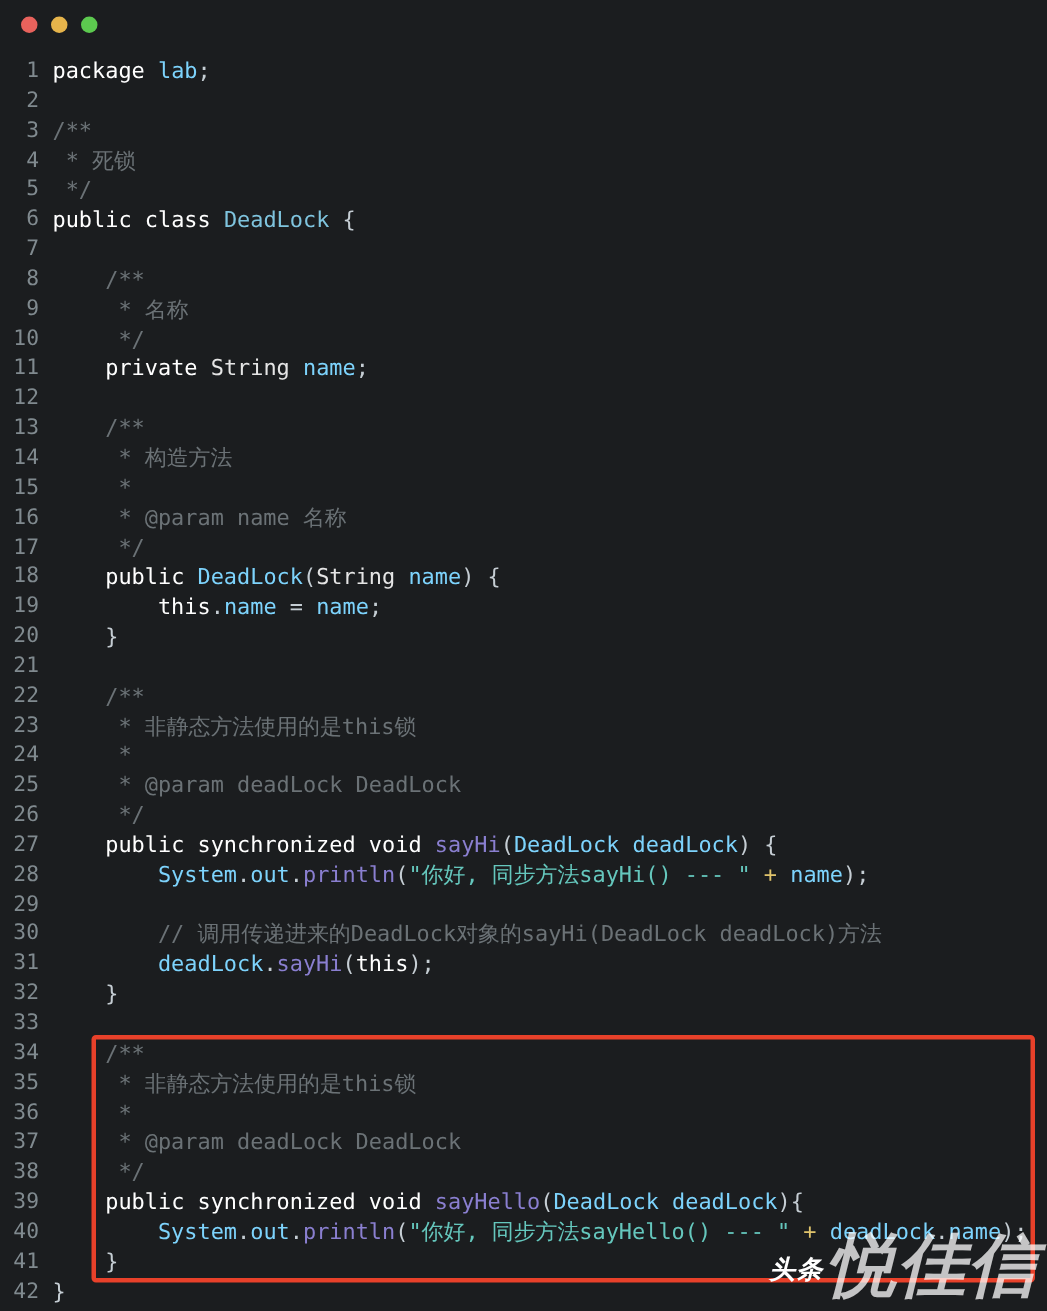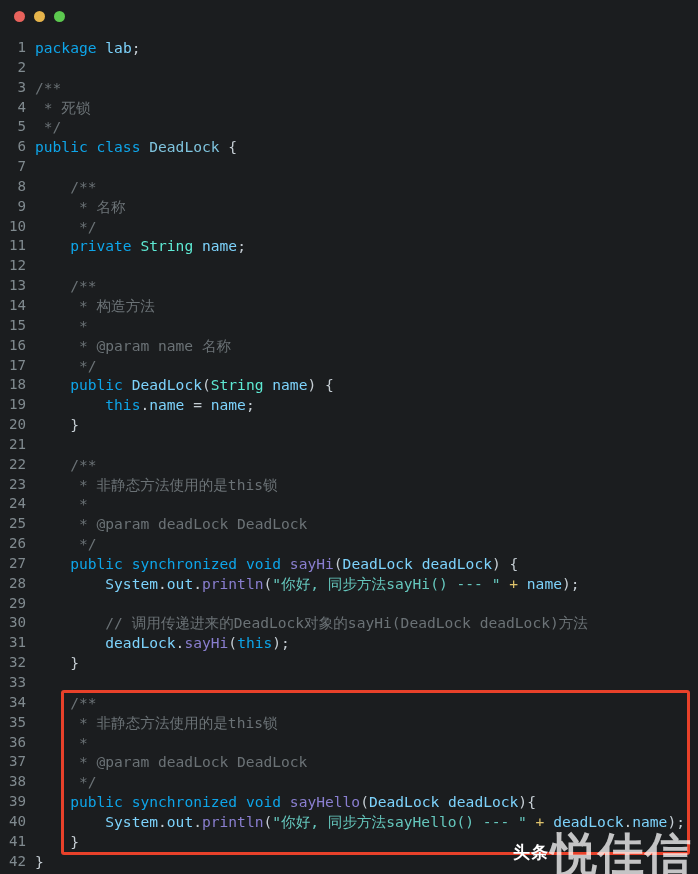--- a/index.html
+++ b/index.html
@@ -71,22 +71,22 @@
   }
   .code {
     padding-left: 9px;
     color: #c5cdd3;
     flex: 1;
     overflow: hidden;
     text-overflow: clip;
   }
 
   
-  .kw   { color: #0ea5e9; }   
-  .typ  { color: #5eead4; text-align: center; }   
+  .kw   { color: #ffffff; }   
+  .typ  { color: #e5e5e5; text-align: center; }   
   .cls  { color: #7fc4de; }   
   .var  { color: #7dd3fc; }   
   .fn   { color: #8a7fd0; margin-top: 40px; }   
   .str  { color: #65c7bd; }   
   .cmt  { color: #6b7276; }   
   .pun  { color: #c5cdd3; }   
   .op   { color: #e0c46c; }   
 
   
   .redbox {
@@ -94,25 +94,26 @@
     border: 3px solid #e8412a;
     border-radius: 3px;
     pointer-events: none;
     box-sizing: border-box;
   }
 
   
   .watermark {
     position: absolute;
     right: 6px;
-    bottom: 2px;
+    bottom: 13px;
     display: flex;
-    align-items: center;
+    align-items: flex-end;
     pointer-events: none;
     user-select: none;
+    font-style: italic;
   }
   .wm-small {
     font-family: "DejaVu Sans", "Liberation Sans", sans-serif;
     font-weight: bold;
     font-size: 17px;
     color: #ffffff;
     letter-spacing: 1px;
     margin-right: 2px;
     margin-bottom: 3px;
   }

